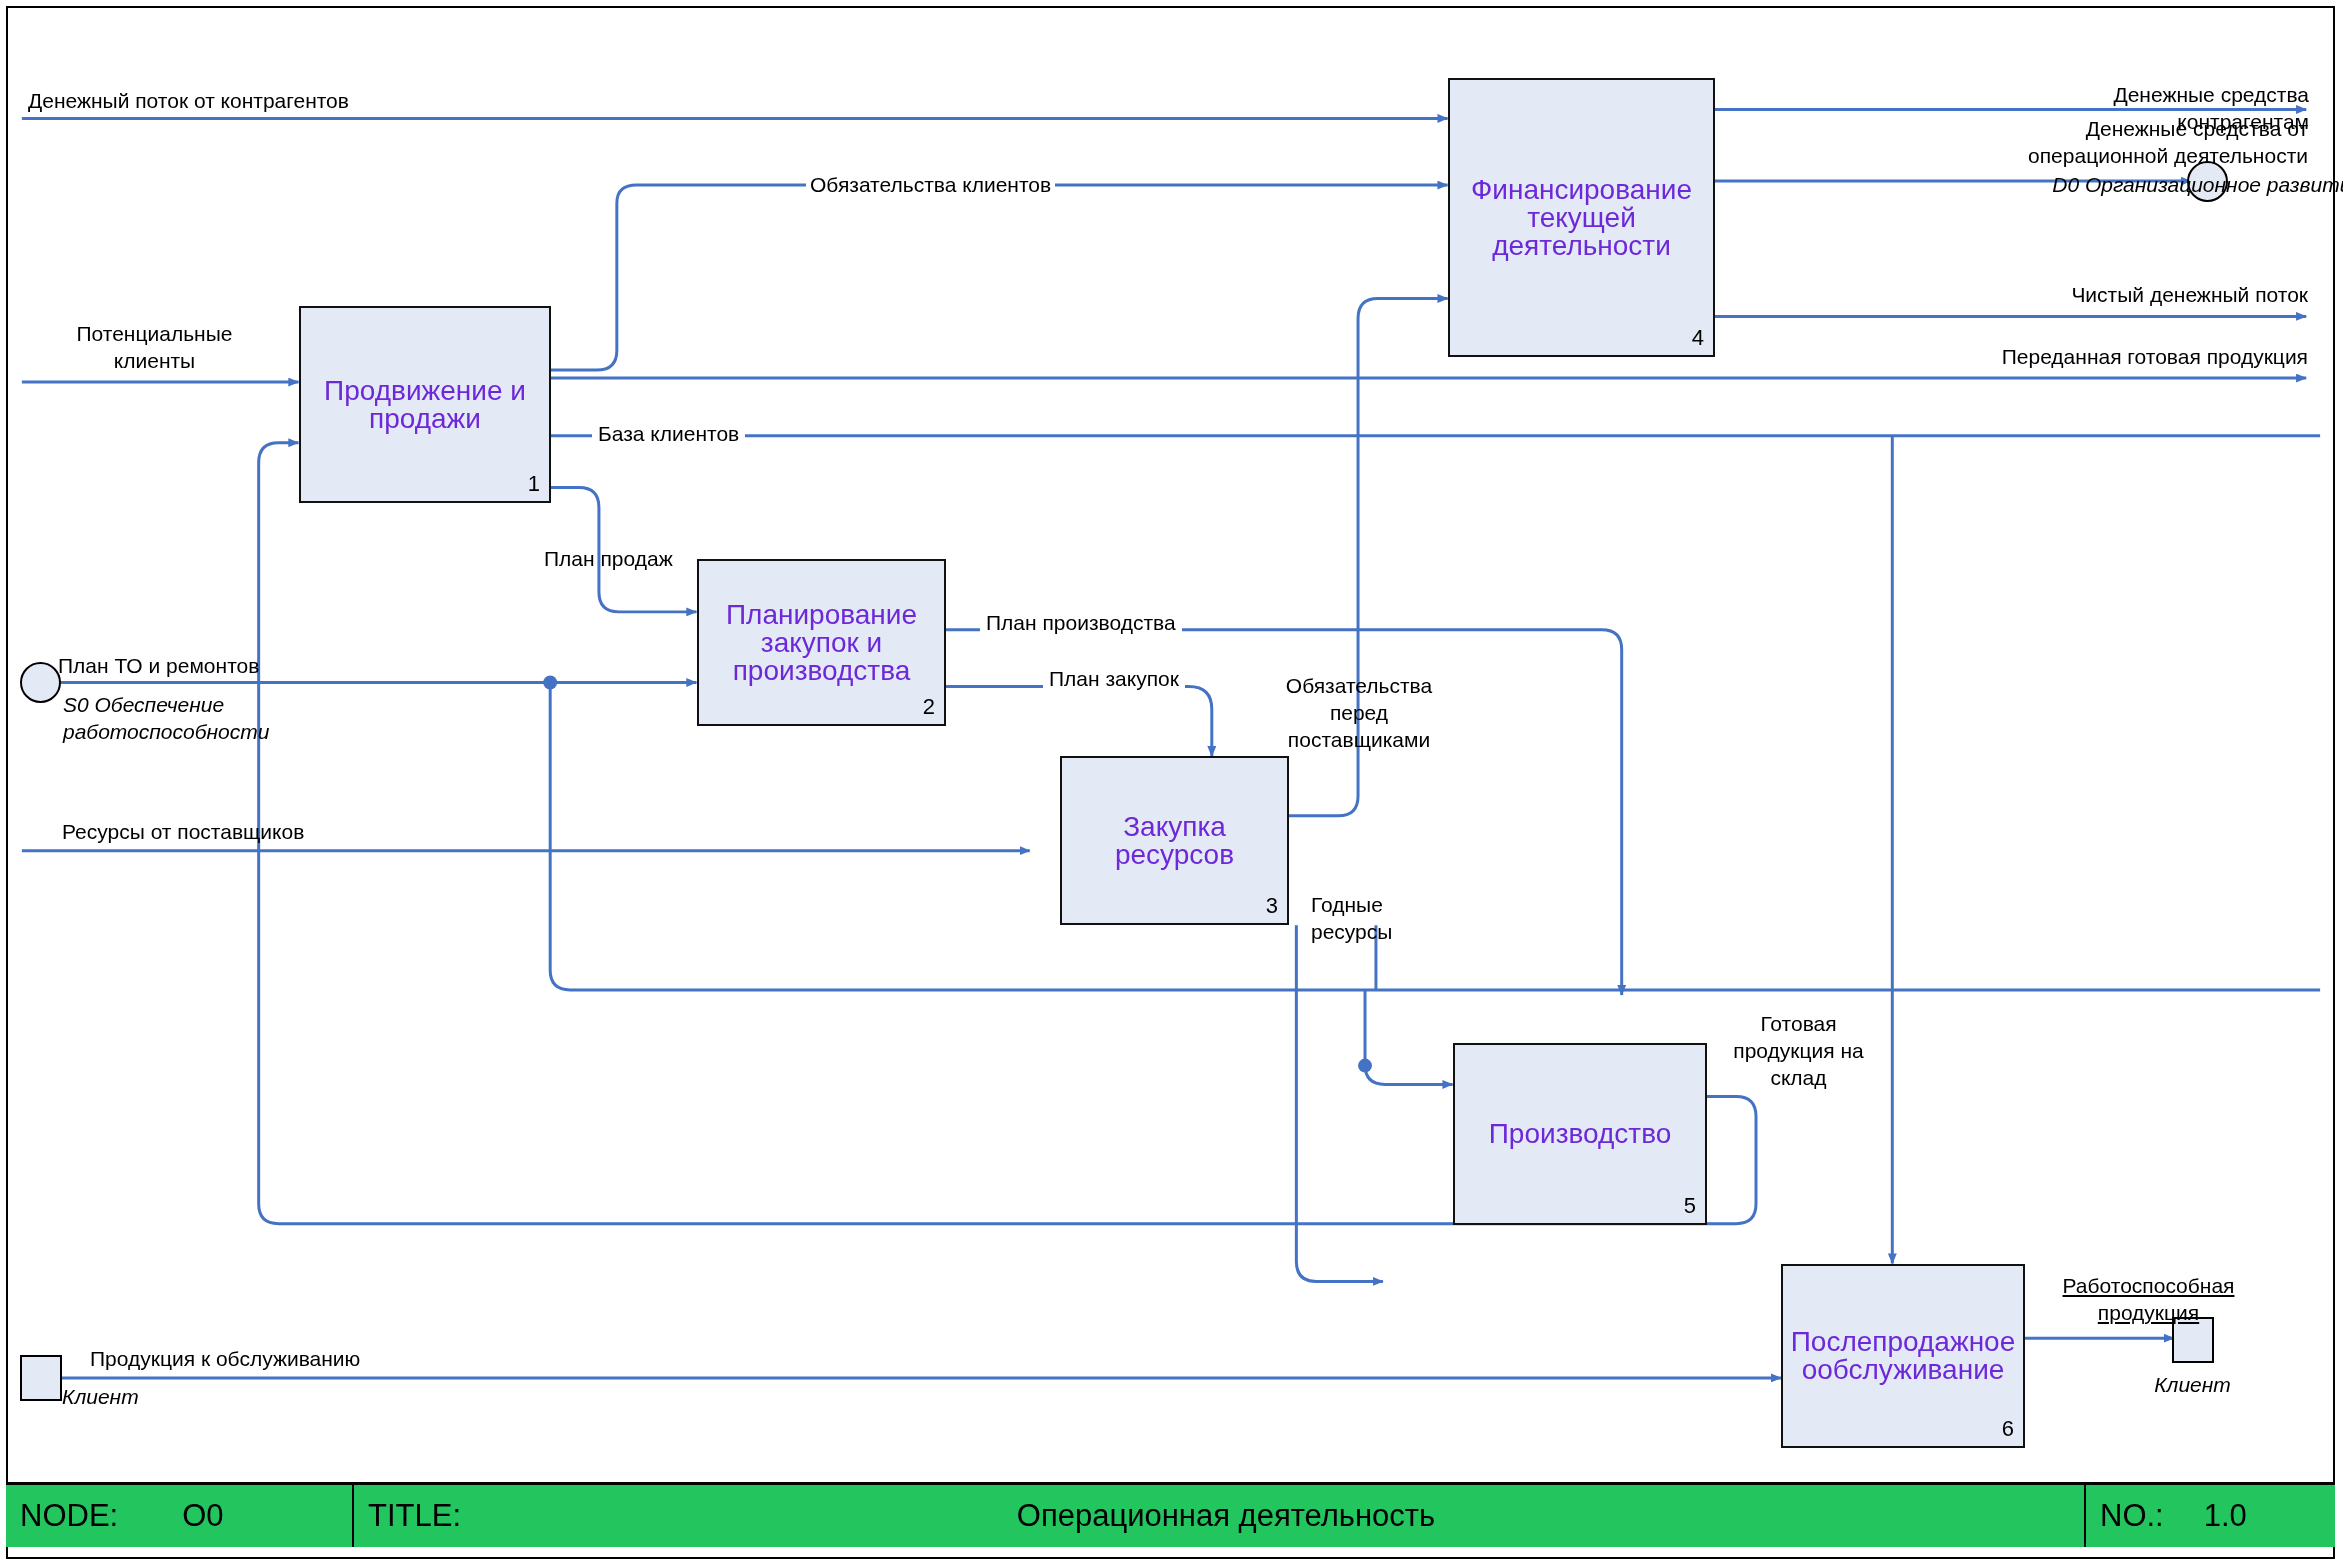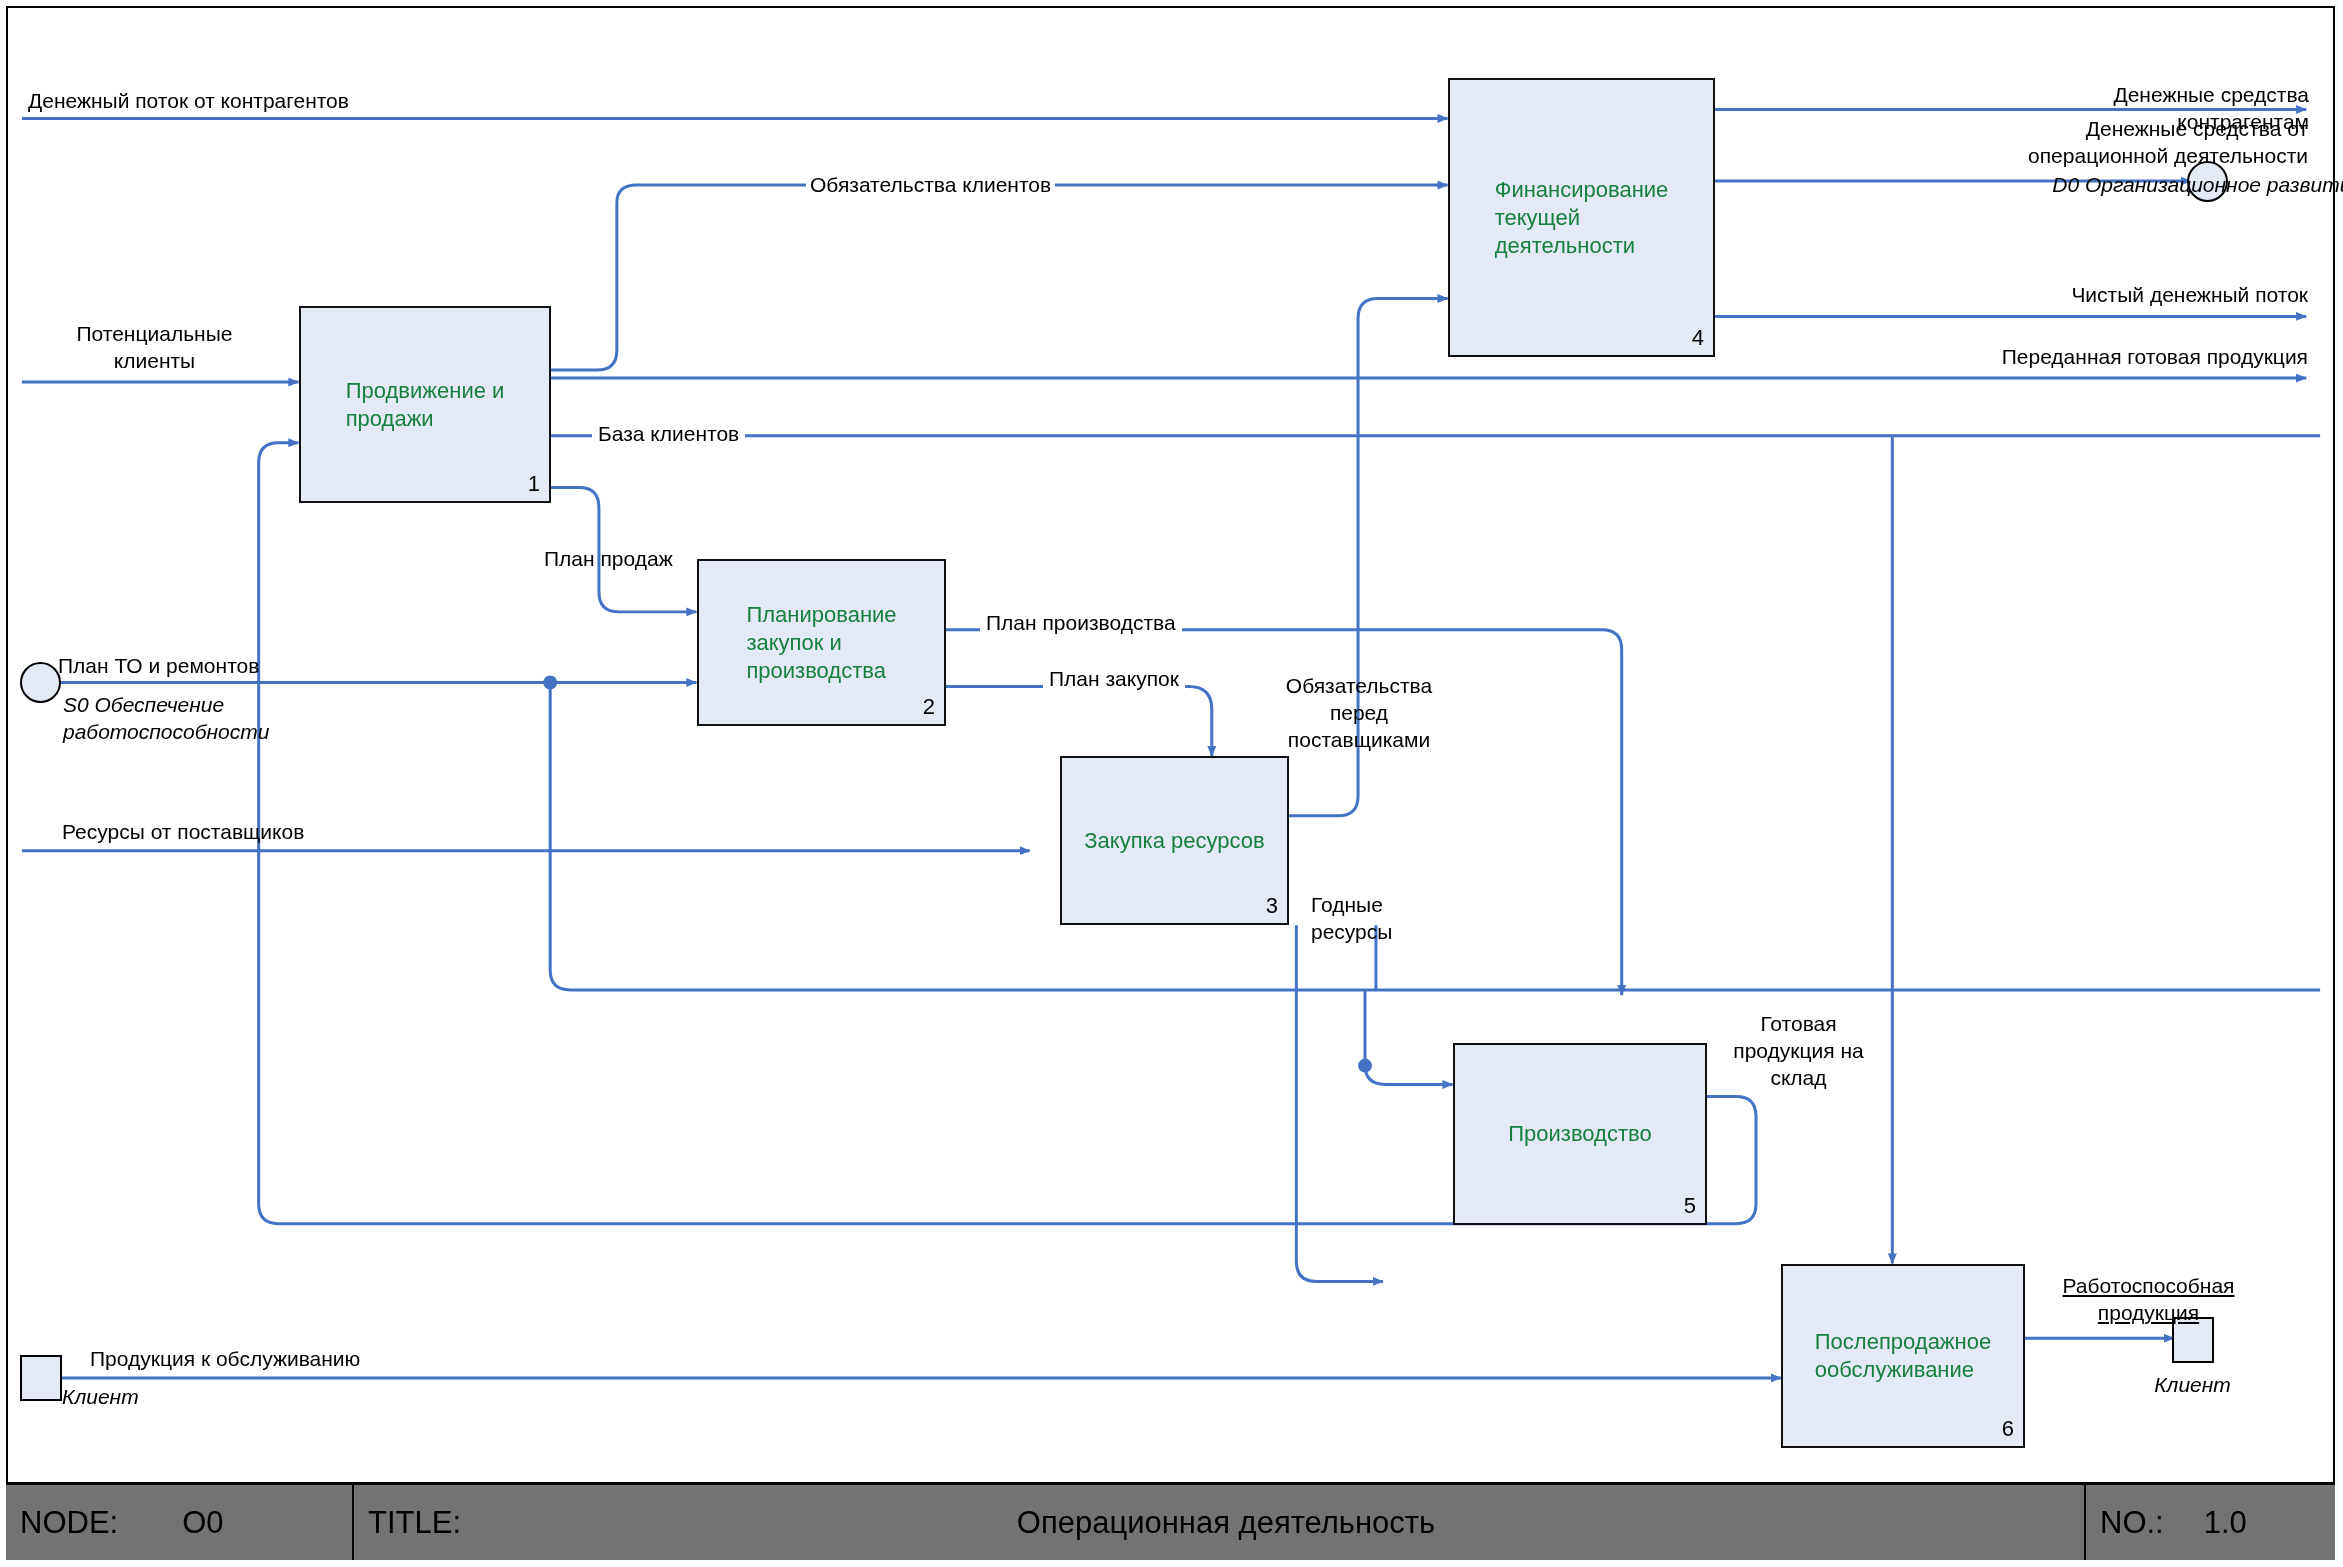--- a/index.html
+++ b/index.html
@@ -7,27 +7,27 @@
   body{font-family:"Liberation Sans","DejaVu Sans",sans-serif;}
   #root{position:relative;width:2343px;height:1567px;background:#fff;overflow:hidden;}
   #frame{position:absolute;left:6px;top:6px;width:2329px;height:1553px;border:2px solid #000;box-sizing:border-box;}
   svg.layer{position:absolute;left:0;top:0;width:2343px;height:1567px;pointer-events:none;}
   .lbl{position:absolute;color:#000;font-size:21px;line-height:27px;white-space:pre;}
   .lbl.c{text-align:center;}
   .lbl.r{text-align:right;}
   .ital{font-style:italic;}
   .act{position:absolute;background:#e4eaf5;border:2px solid #111;box-sizing:border-box;
        display:flex;align-items:center;justify-content:center;}
-  .act .ttl{font-size:22px;line-height:28px;color:#15803d;padding:0 6px;}
+  .act .ttl{font-size:28px;line-height:28px;text-align:center;color:#6d28d9;padding:0 6px;}
   .act .num{position:absolute;right:9px;bottom:4px;font-size:22px;color:#000;}
   .tunnelc{position:absolute;border:2px solid #000;border-radius:50%;background:#e4eaf5;box-sizing:border-box;}
   .extbox{position:absolute;border:2px solid #000;background:#e4eaf5;box-sizing:border-box;}
   
-  #titlebar{position:absolute;left:6px;top:1482px;width:2329px;height:78px;display:flex;
-            border-top:3px solid #000;box-sizing:border-box;background:#737373;}
+  #titlebar{position:absolute;left:6px;top:1482px;width:2329px;height:65px;display:flex;
+            border-top:3px solid #000;box-sizing:border-box;background:#22c55e;}
   #titlebar .cell{display:flex;align-items:center;height:100%;box-sizing:border-box;font-size:31px;color:#000;}
   #tb-node{width:348px;border-right:2px solid #000;padding-left:14px;}
   #tb-node .k{margin-right:64px;}
   #tb-title{flex:1;border-right:2px solid #000;padding-left:14px;position:relative;}
   #tb-title .k{position:absolute;left:14px;}
   #tb-title .v{width:100%;text-align:center;}
   #tb-no{width:249px;padding-left:14px;}
   #tb-no .k{margin-right:40px;}
 </style>
 </head>

